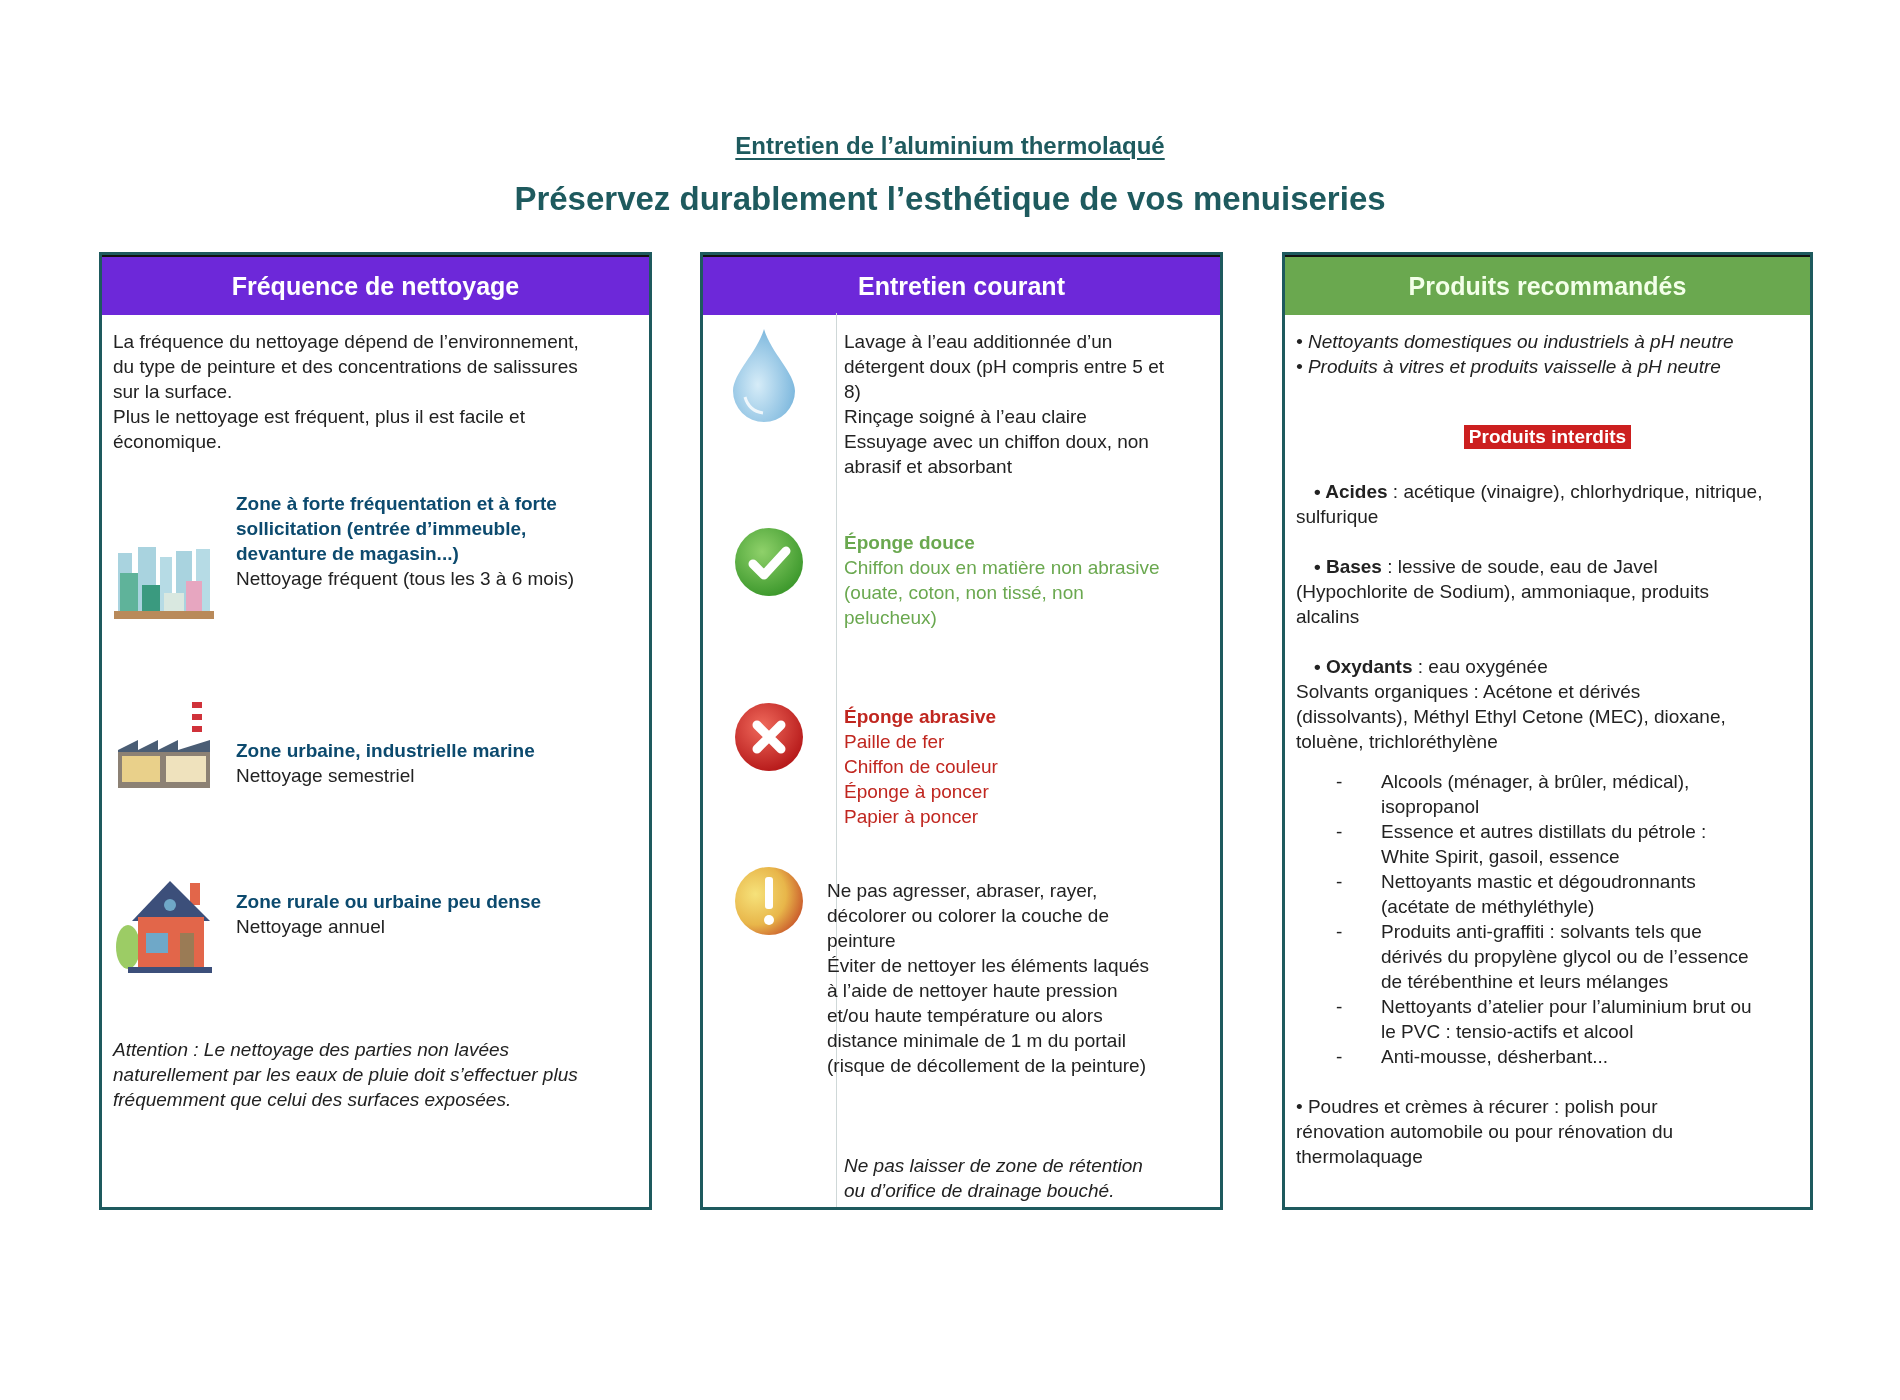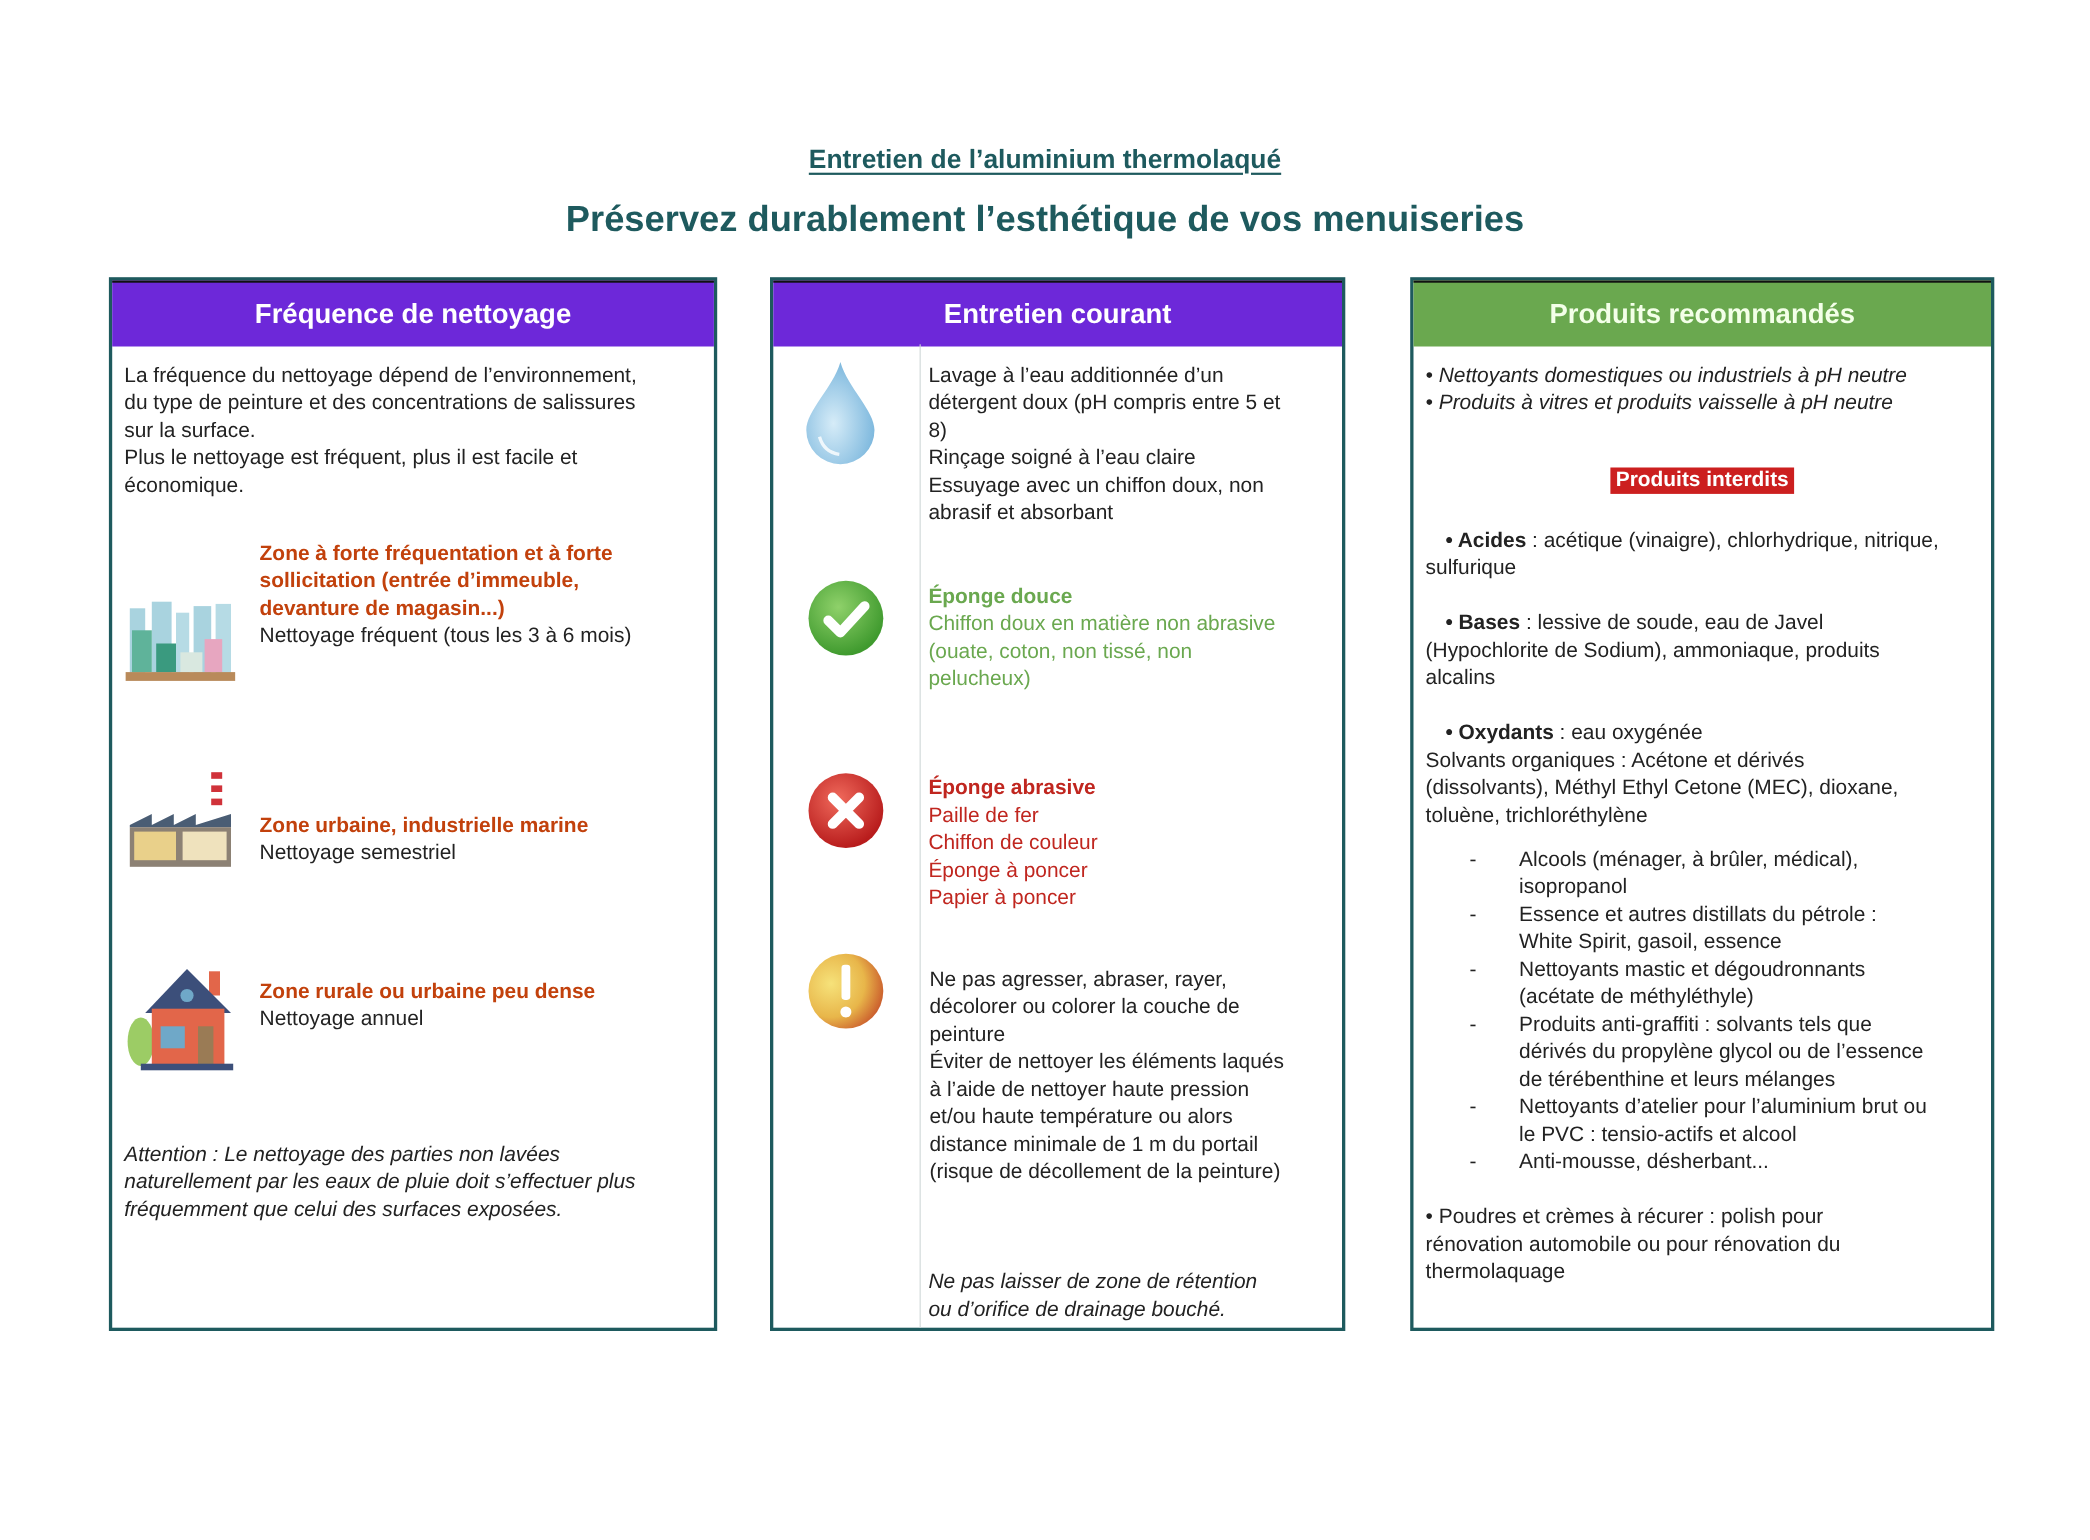--- a/index.html
+++ b/index.html
@@ -14,21 +14,21 @@
   .box .hdr { height: 58px; background: #6d28d9; color: #fff; font-weight: bold; font-size: 25px;
               display: flex; align-items: center; justify-content: center; border-top: 2px solid #111; }
   .box.green { border-color: #1e5a5e; }
   .box.green .hdr { background: #6aa84f; color: #f3ffe8; }
   #col1 { left: 99px; width: 553px; }
   #col2 { left: 700px; width: 523px; }
   #col3 { left: 1282px; width: 531px; }
 
   .txt { font-size: 19px; line-height: 25px; }
   .abs { position: absolute; }
-  .teal-b { color: #c2410c; font-weight: bold; }
+  .teal-b { color: #0c4a6e; font-weight: bold; }
   .green-t { color: #6aa84f; }
   .green-b { color: #6aa84f; font-weight: bold; }
   .red-t { color: #c0261f; }
   .red-b { color: #c0261f; font-weight: bold; }
   .it { font-style: italic; }
 
   .divider { position: absolute; left: 133px; top: 58px; bottom: 0; width: 1px; background: #cfd8d8; }
 
   .badge { display: inline-block; background: #cc1f1f; color: #fff; font-weight: bold; font-size: 19px; padding: 1px 5px; }
   .dash-list { list-style: none; margin: 0; padding: 0; }
@@ -185,21 +185,21 @@
             <stop offset="0" stop-color="#f6e27a"></stop>
             <stop offset="0.6" stop-color="#e8b64a"></stop>
             <stop offset="1" stop-color="#c8552a"></stop>
           </radialGradient>
         </defs>
       <circle cx="36" cy="36" r="34" fill="url(#yg)"></circle>
       <rect x="32" y="12" width="8" height="32" rx="3" fill="#fff"></rect>
       <circle cx="36" cy="55" r="5" fill="#fff"></circle>
     </svg>
   </div>
-  <div class="abs txt" style="left:142px; top:623px;">
+  <div class="abs txt" style="left:124px; top:623px;">
     <div>Ne pas agresser, abraser, rayer,</div>
     <div>décolorer ou colorer la couche de</div>
     <div>peinture</div>
     <div>Éviter de nettoyer les éléments laqués</div>
     <div>à l’aide de nettoyer haute pression</div>
     <div>et/ou haute température ou alors</div>
     <div>distance minimale de 1 m du portail</div>
     <div>(risque de décollement de la peinture)</div>
   </div>
   <div class="abs txt it" style="left:141px; top:898px;">

